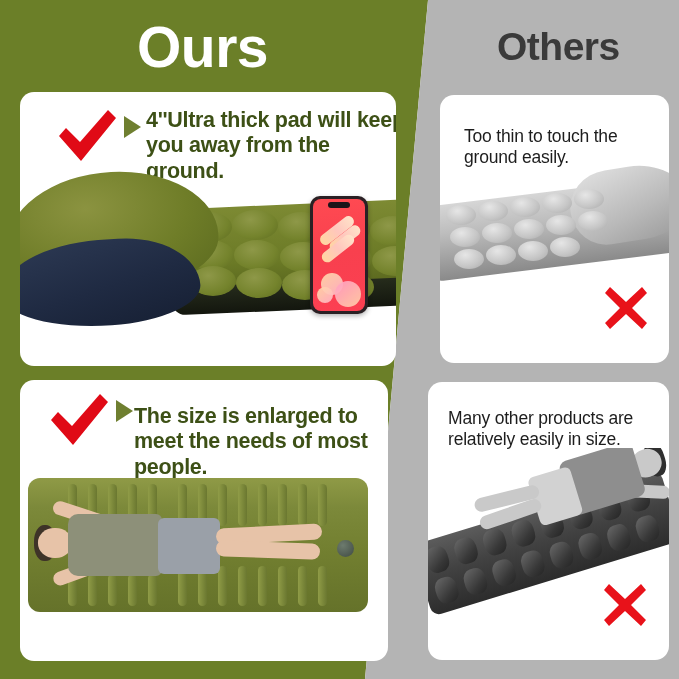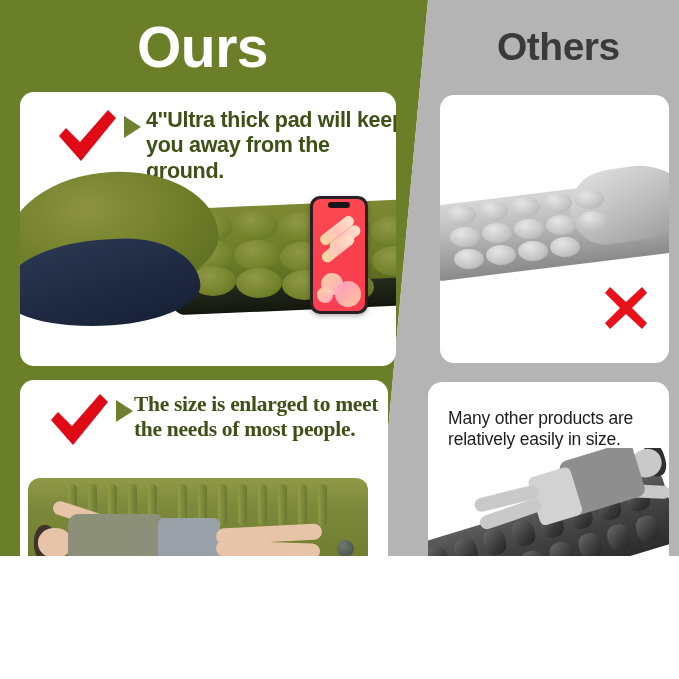--- a/index.html
+++ b/index.html
@@ -1,21 +1,21 @@
 <!DOCTYPE html>
 <html><head>
 <meta charset="utf-8">
 <style>
   * { margin:0; padding:0; box-sizing:border-box; }
   html,body { width:679px; height:679px; }
   body {
     position:relative; overflow:hidden; background:#ffffff;
     font-family:"Liberation Sans", sans-serif;
   }
-  #stage { position:absolute; inset:0; width:679px; height:556px; overflow:hidden; }
+  #stage { position:absolute; inset:0; width:679px; height:679px; overflow:hidden; }
 
   
   .panel-green {
     position:absolute; left:0; top:0; width:679px; height:679px;
     background:#6b7f28;
     clip-path: polygon(0 0, 428px 0, 365px 679px, 0 679px);
   }
   .panel-gray {
     position:absolute; left:0; top:0; width:679px; height:679px;
     background:#b4b4b4;
@@ -46,21 +46,21 @@
     border-top:11px solid transparent; border-bottom:11px solid transparent;
     border-left:17px solid #6f7f30;
   }
   .l1 .tri { left:104px; top:24px; }
   .l2 .tri { left:96px;  top:20px; }
   .ltext {
     position:absolute; font-weight:bold; color:#3d5016; line-height:1.18;
     letter-spacing:-0.3px;
   }
   .l1 .ltext { left:126px; top:16px; width:262px; font-size:21.5px; }
-  .l2 .ltext { left:114px; top:12px; width:262px; font-size:21.5px;font-family:Liberation Serif, serif; }
+  .l2 .ltext { left:114px; top:24px; width:262px; font-size:21.5px; }
 
   
   .rtext {
     position:absolute; color:#1d1d1d; line-height:1.22; font-size:17.5px;
     letter-spacing:-0.2px;
   }
   .r1 .rtext { left:24px; top:31px; width:200px; }
   .r2 .rtext { left:20px; top:26px; width:210px; }
 
   
@@ -298,20 +298,21 @@
         <div class="p2-head skin"></div>
         <div class="p2-torso shirt"></div>
         <div class="p2-hips shorts"></div>
         <div class="p2-leg1 skin"></div>
         <div class="p2-leg2 skin"></div>
       </div>
     </div>
   </div>
 
   <div class="card card-r1 r1">
+    <div class="rtext">Too thin to touch the ground easily.</div>
 
     <div class="photo p-r1">
       <div class="matt-gray"></div>
       <div class="matt-gray2"></div>
       <div class="gcell" style="left:6px;  top:40px;"></div>
       <div class="gcell" style="left:38px; top:36px;"></div>
       <div class="gcell" style="left:70px; top:32px;"></div>
       <div class="gcell" style="left:102px;top:28px;"></div>
       <div class="gcell" style="left:134px;top:24px;"></div>
       <div class="gcell" style="left:10px; top:62px;"></div>

